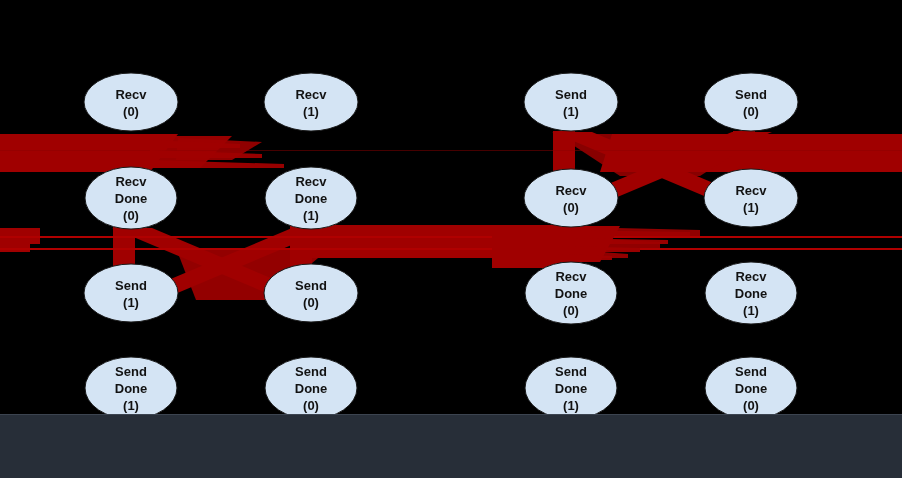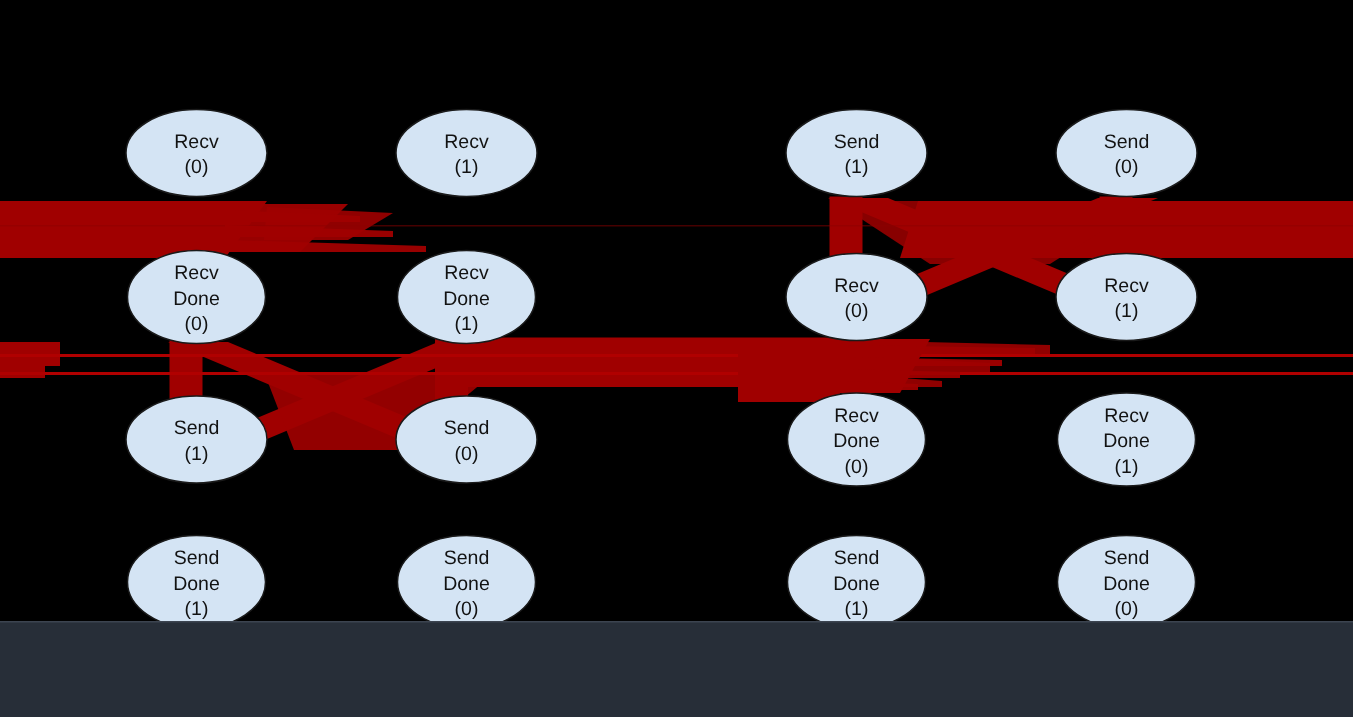--- a/index.html
+++ b/index.html
@@ -21,20 +21,21 @@
     overflow: hidden;
   }
   #graph-canvas {
     position: absolute;
     left: 0;
     top: 0;
     width: 902px;
     height: 414px;
     overflow: hidden;
     background: #000000;
+    font-weight: bold;
   }
   #graph-svg {
     position: absolute;
     left: 0;
     top: 0;
   }
   .node-label {
     pointer-events: none;
   }
   .node-label tspan {

